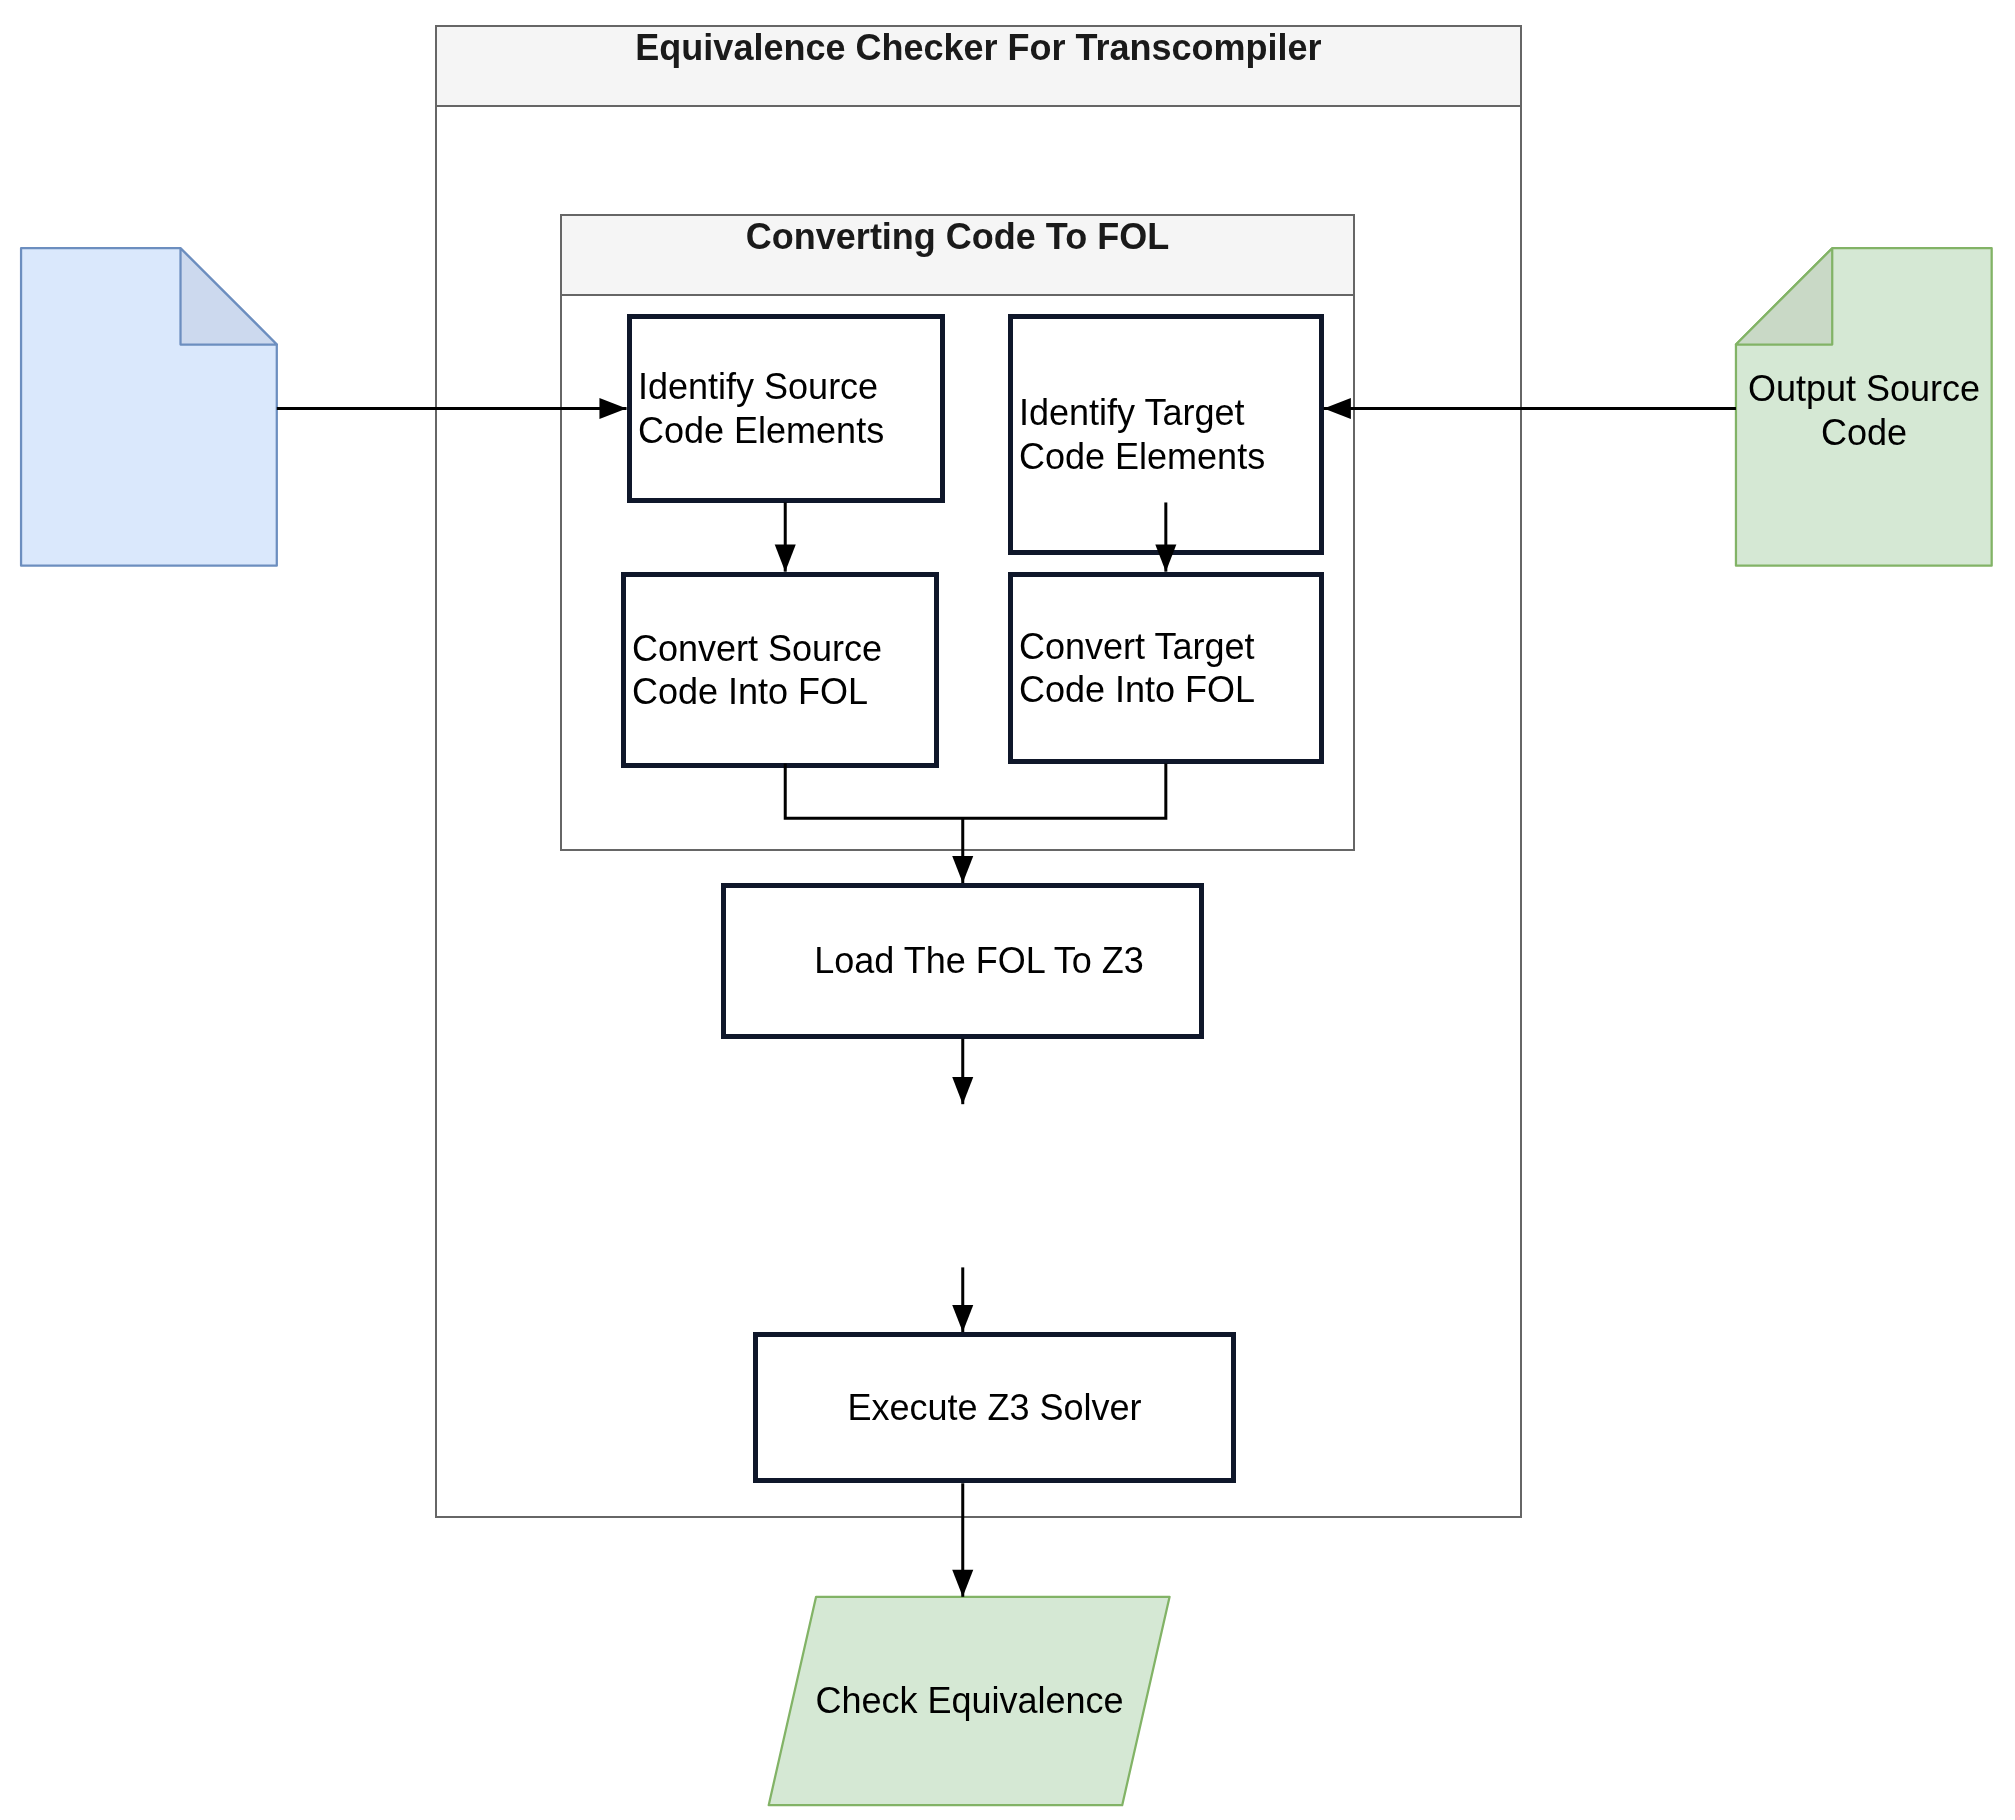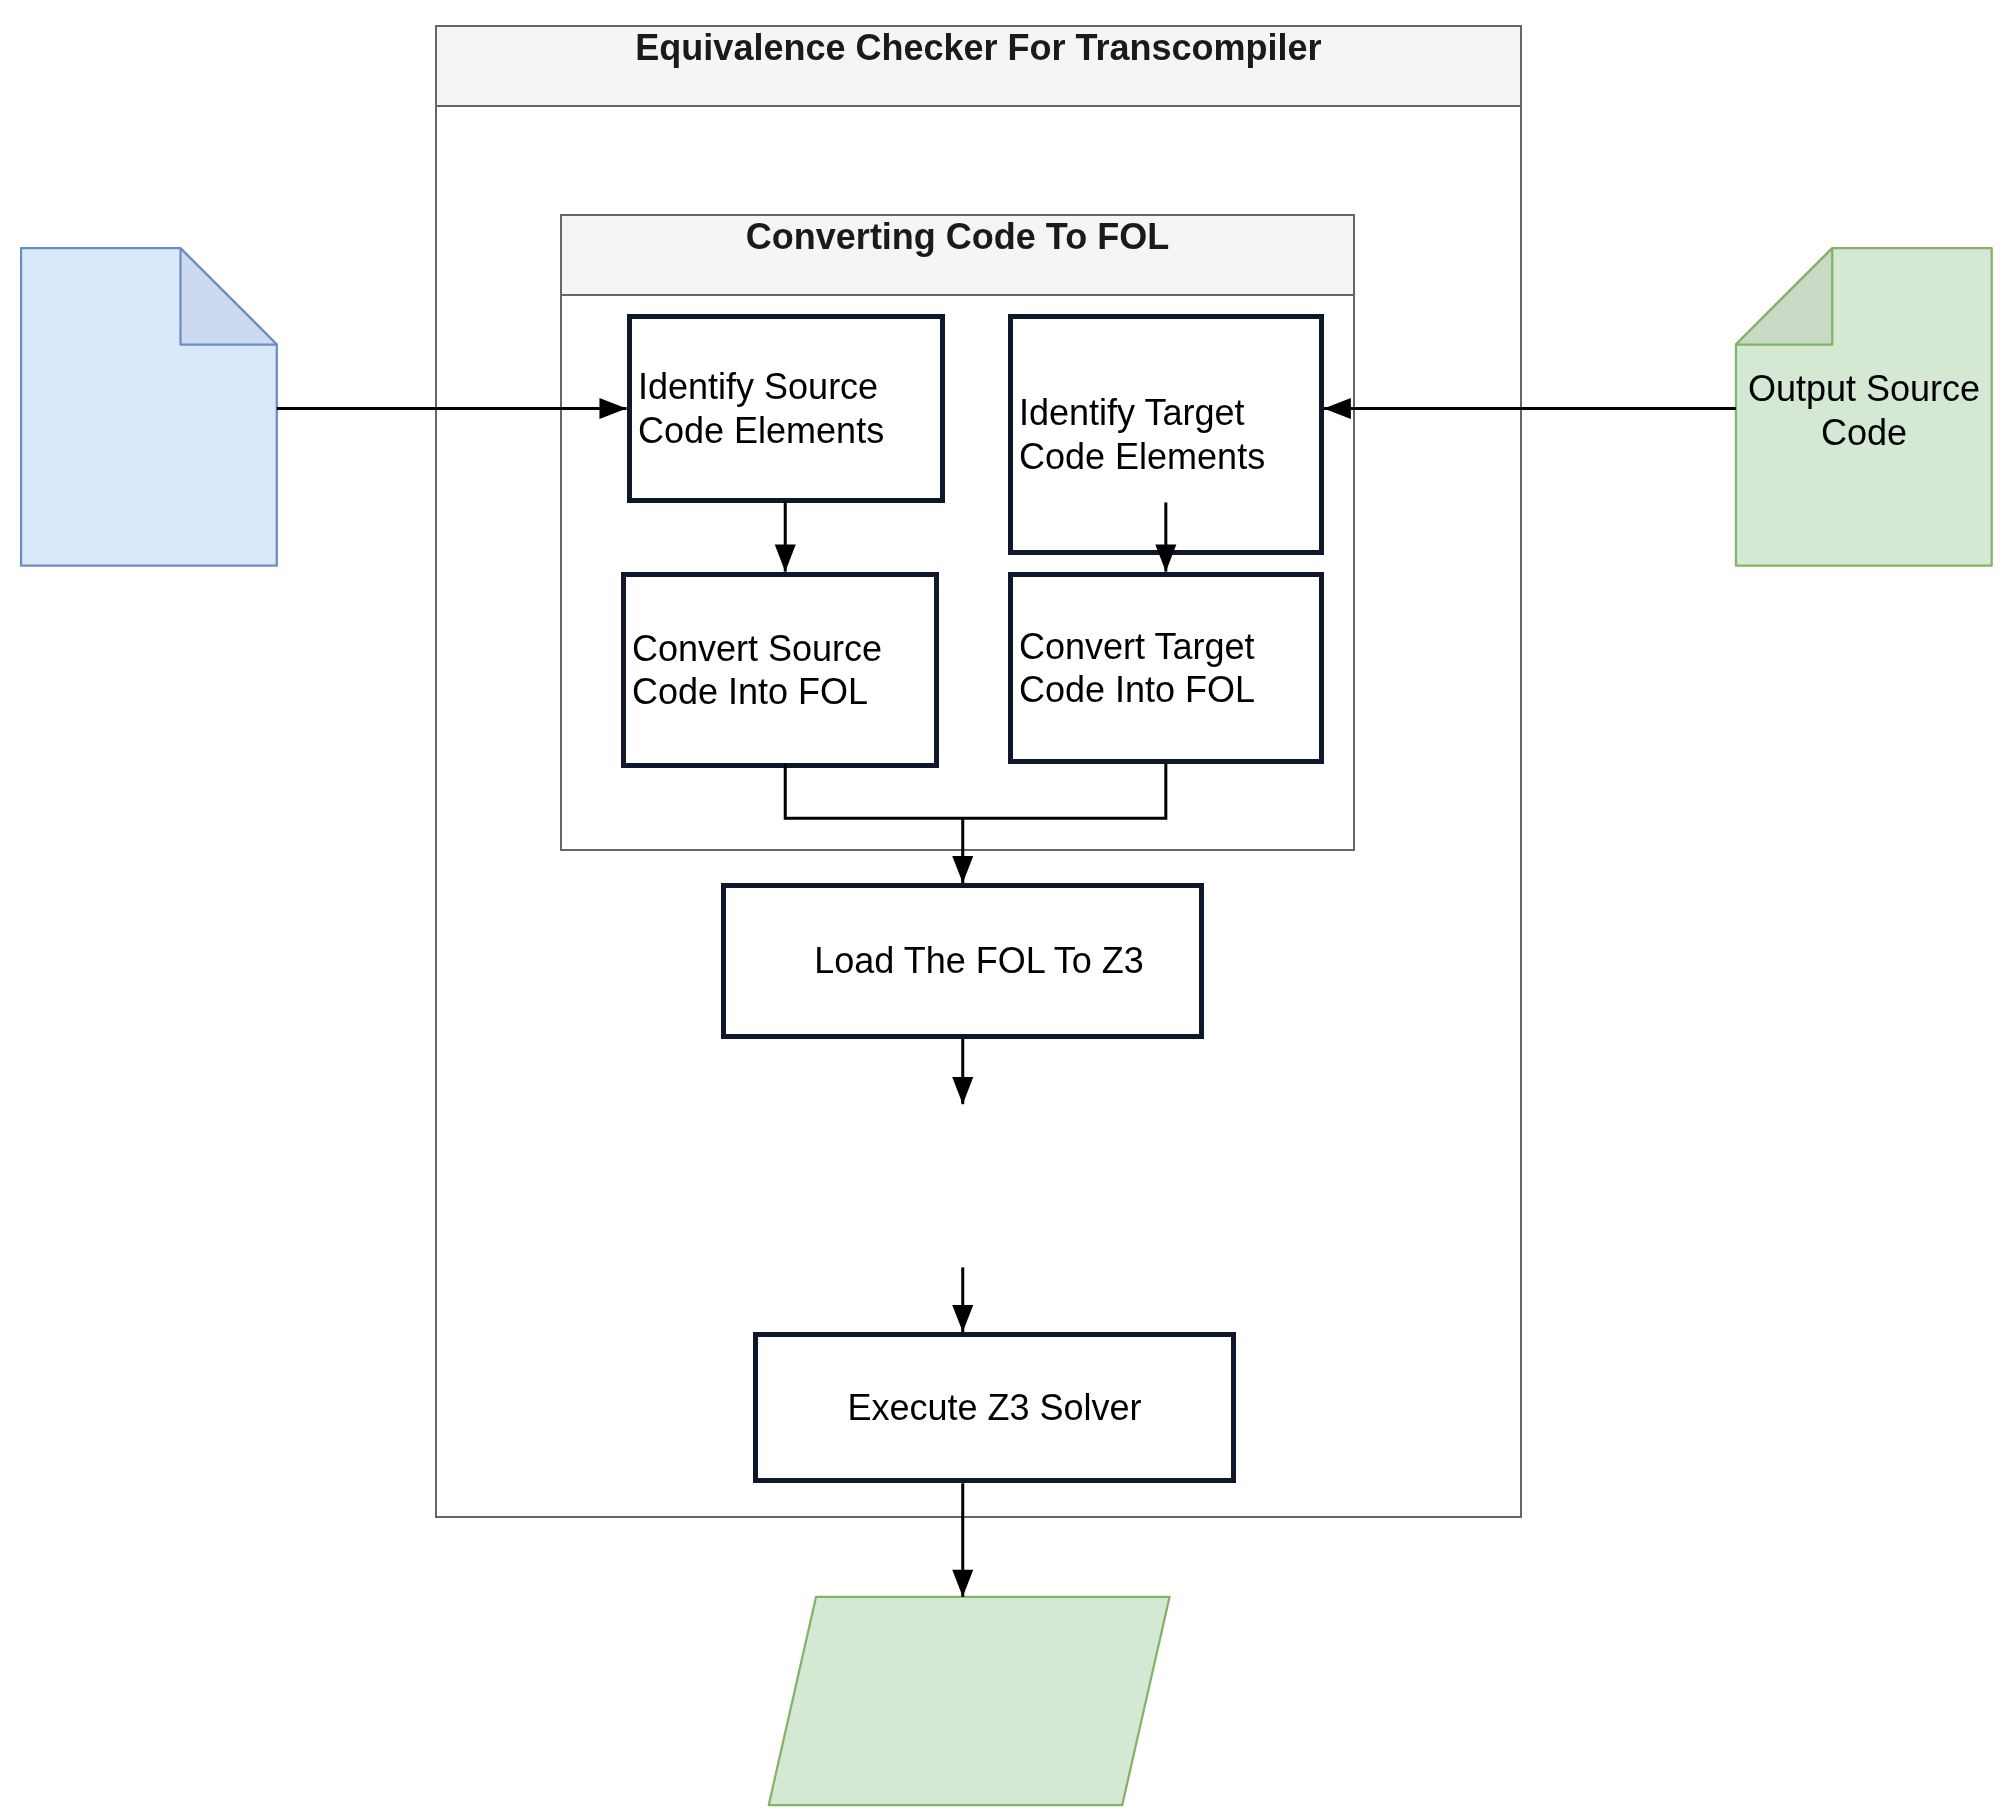--- a/index.html
+++ b/index.html
@@ -129,15 +129,18 @@
     <line class="edge" x1="1280" y1="1381" x2="1280" y2="1468" marker-end="url(#ah)"></line>
     <line class="edge" x1="1280" y1="1685" x2="1280" y2="1771" marker-end="url(#ah)"></line>
     <line class="edge" x1="1280" y1="1972" x2="1280" y2="2123" marker-end="url(#ah)"></line>
   </svg>
 
 
   <div class="shape-label" style="left:1736px; top:252px; width:256px; height:317px;">
     <span>Output Source Code</span>
   </div>
 
+  <div class="shape-label" style="left:769px; top:1597px; width:401px; height:208px;">
+    <span>Check Equivalence</span>
+  </div>
 
 </div>
 
 
 </body></html>

